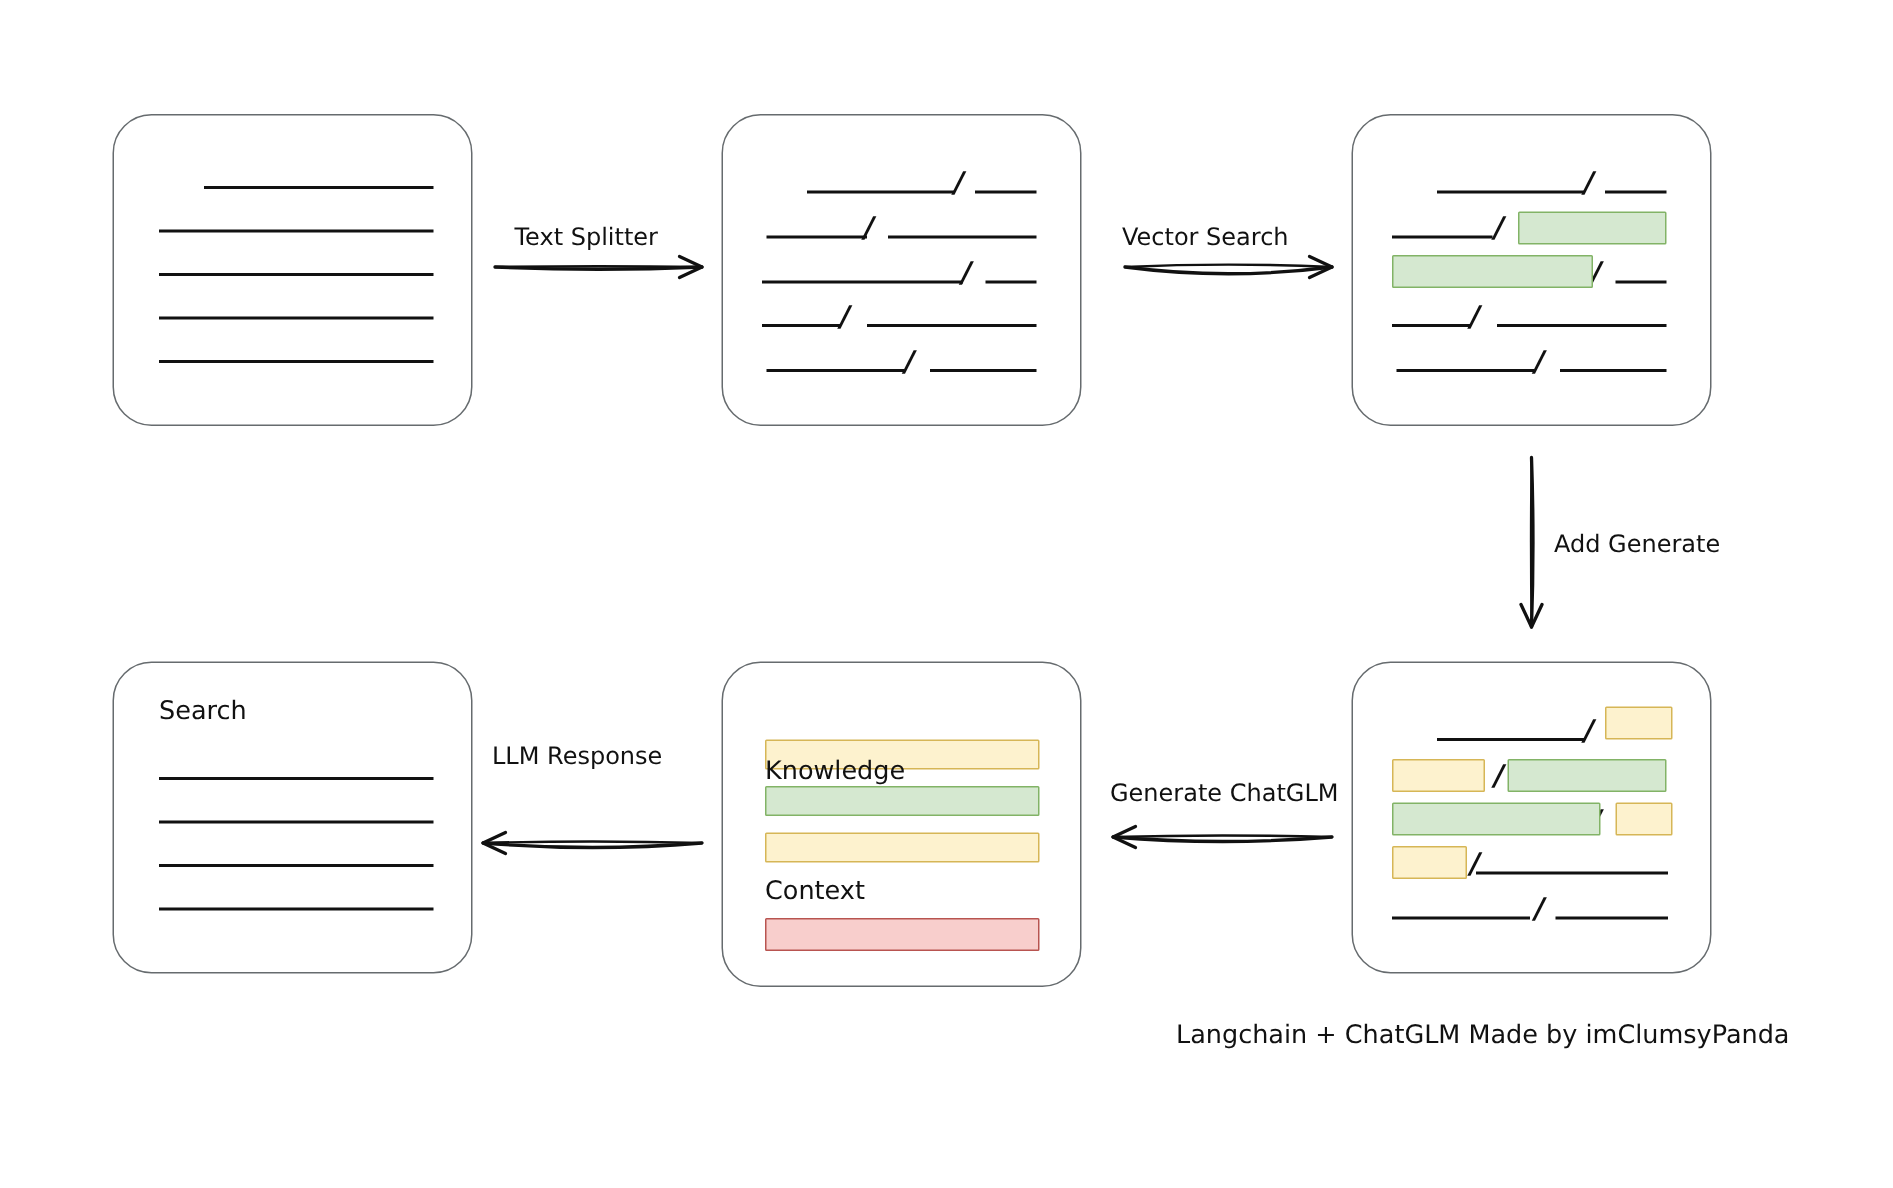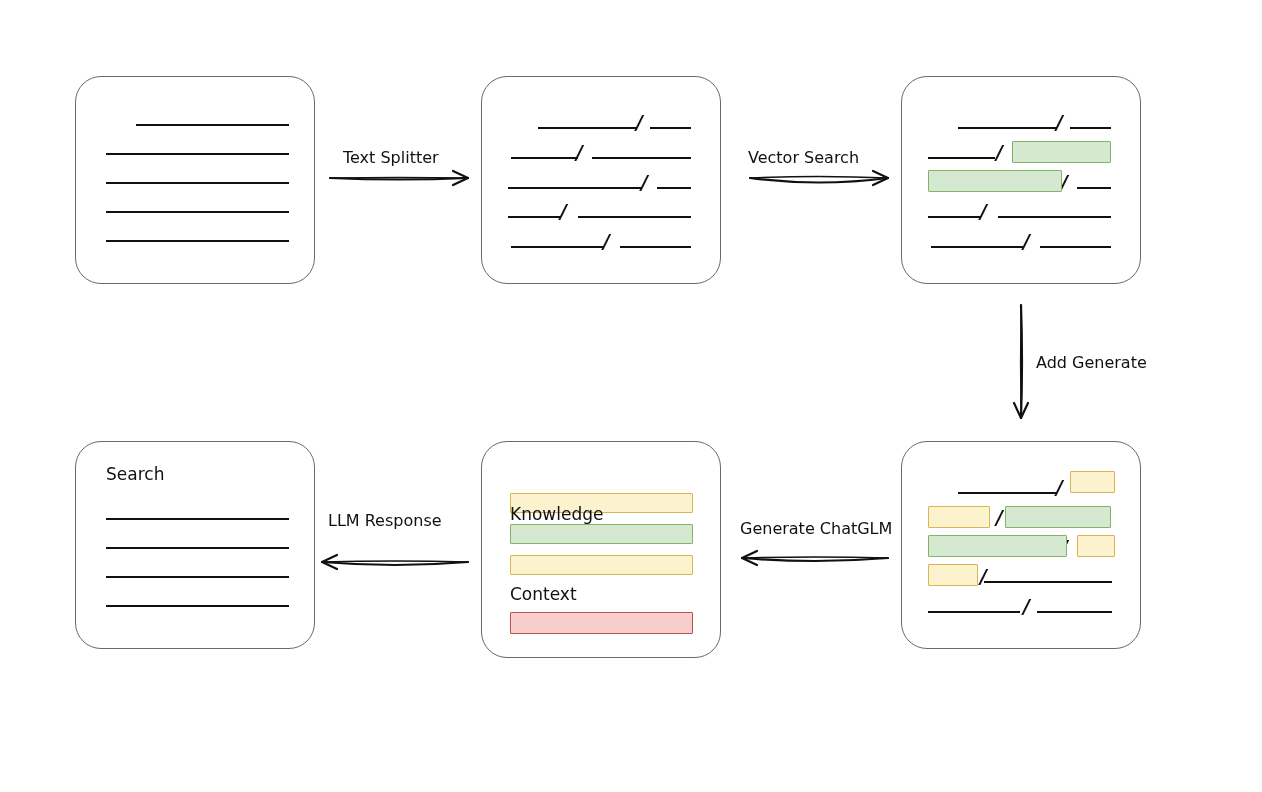--- a/index.html
+++ b/index.html
@@ -195,17 +195,18 @@
       <div class="line" style="left: 106px; top: 576px; width: 183px;"></div>
       <div class="line" style="left: 106px; top: 605px; width: 183px;"></div>
       <div class="box-label" style="left: 106px; top: 466px;">Search</div>
     </div>
 
   <div id="edge-labels">
       <div class="edge-label" style="left: 343px; top: 150px;">Text Splitter</div>
       <div class="edge-label" style="left: 748px; top: 150px;">Vector Search</div>
       <div class="edge-label" style="left: 1036px; top: 355px;">Add Generate</div>
       <div class="edge-label" style="left: 740px; top: 521px;">Generate ChatGLM</div>
-      <div class="edge-label" style="left: 328px; top: 513px;">LLM Response</div>
+      <div class="edge-label" style="left: 328px; top: 496px;">LLM Response</div>
     </div>
 
+  <div class="caption" id="caption" style="left:784px; top:682px;">Langchain + ChatGLM Made by imClumsyPanda</div>
 
 </div>
 
 </body></html>

